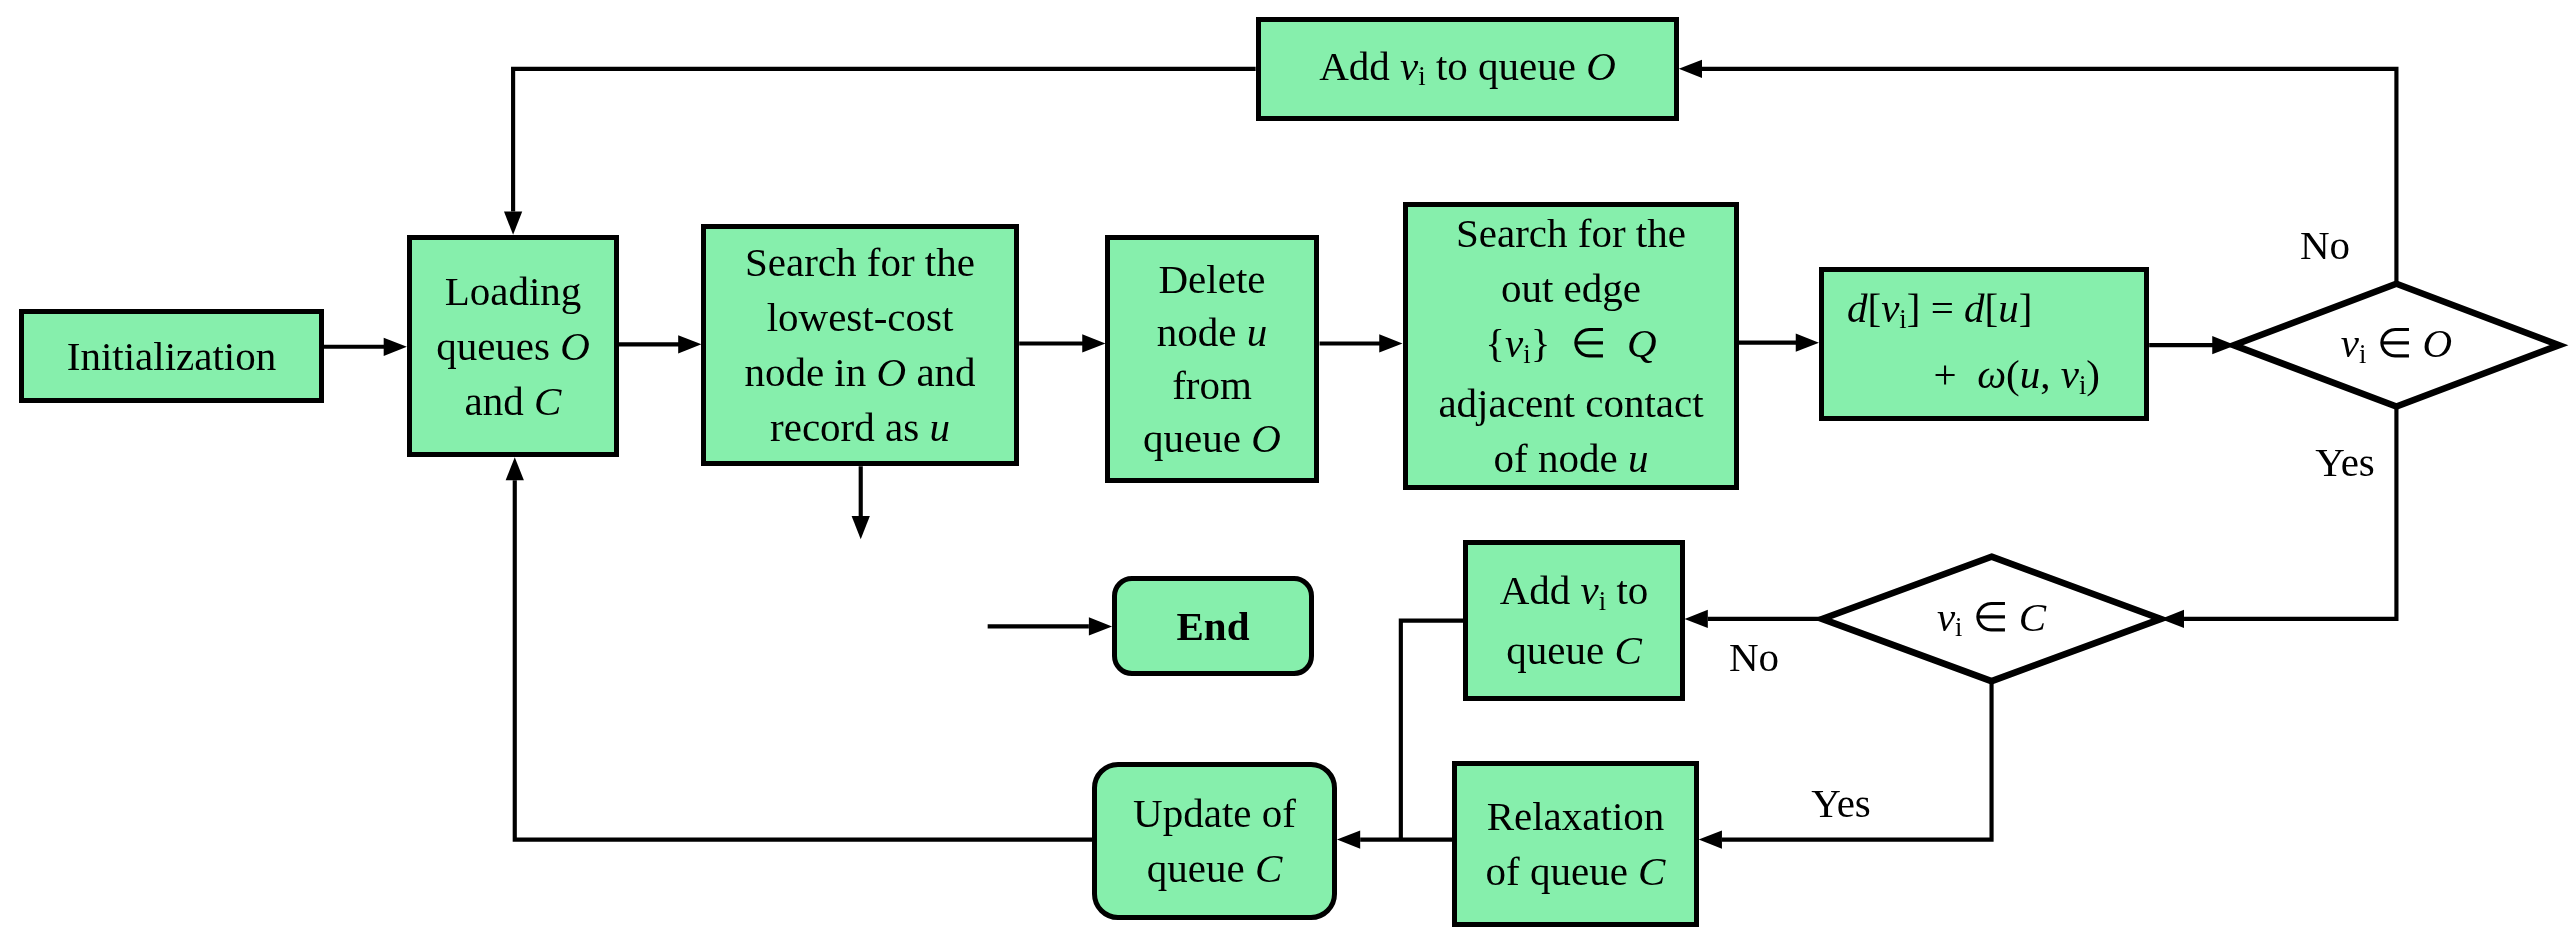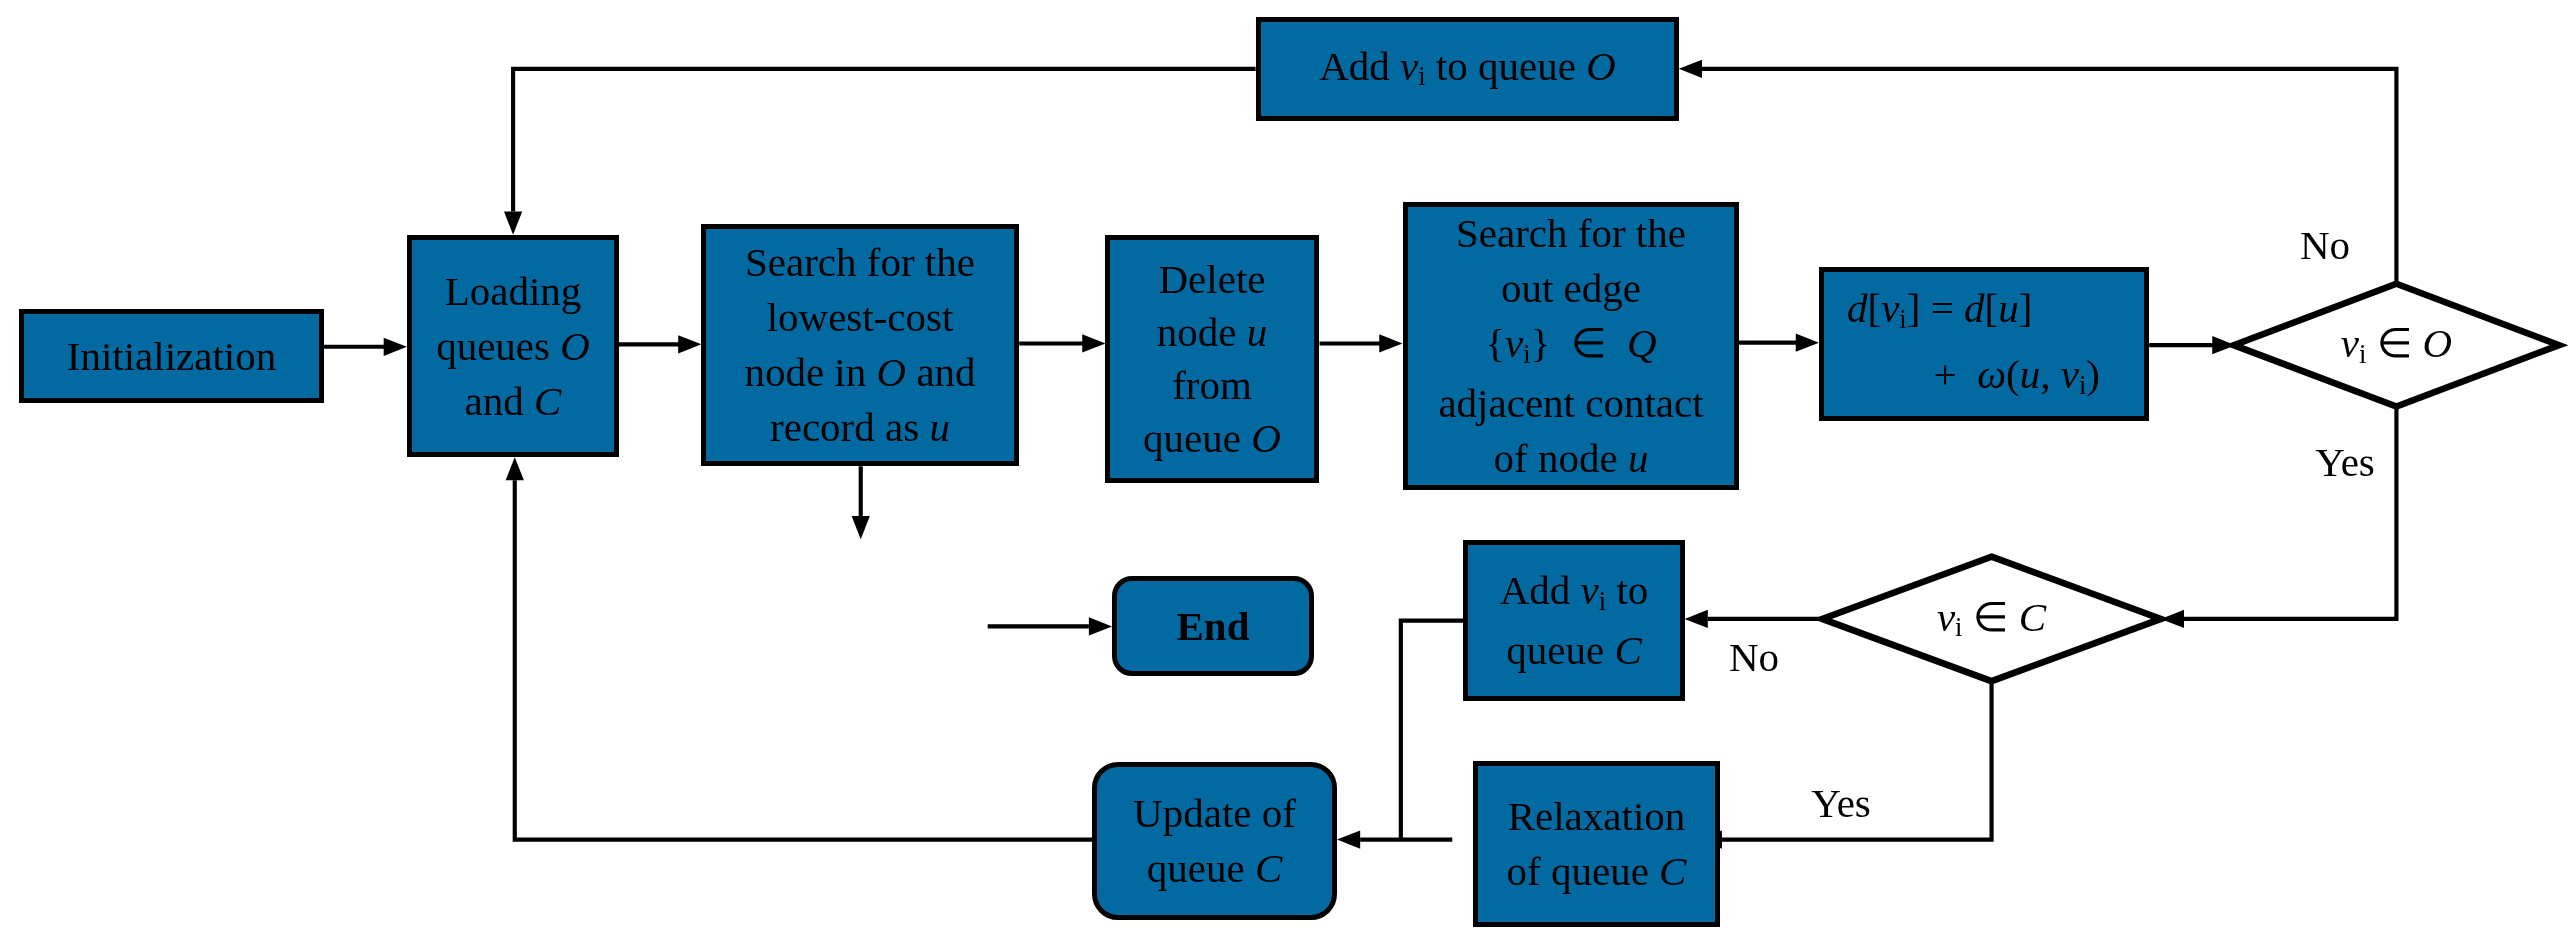--- a/index.html
+++ b/index.html
@@ -8,21 +8,21 @@
     width:2576px;height:940px;
     background:#ffffff;
     font-family:"Liberation Serif", serif;
     color:#000;
     overflow:hidden;
   }
   .wires{position:absolute;left:0;top:0;}
   .node{
     position:absolute;
     box-sizing:border-box;
-    background:#0369a1;
+    background:#86efac;
     border:5.8px solid #000;
     display:flex;flex-direction:column;
     align-items:center;justify-content:center;
     text-align:center;
     font-size:41px;line-height:55px;
   }
   .node .line{white-space:pre;}
   .rounded{border-radius:20px;font-weight:bold;}
   .diamond-label{
     position:absolute;
@@ -134,21 +134,21 @@
 
   <div class="node rounded" style="left:1112px;top:576px;width:202px;height:100px;">
       <div class="line"><span>End</span></div>
     </div>
 
   <div class="node" style="left:1463px;top:540px;width:222px;height:161px;">
       <div class="line"><span>Add </span><span class="it">v</span><span class="sub">i</span><span> to</span></div>
       <div class="line"><span>queue </span><span class="it">C</span></div>
     </div>
 
-  <div class="node" style="left:1452px;top:761px;width:247px;height:166px;margin-left:21px;">
+  <div class="node" style="left:1452px;top:761px;width:247px;height:166px;">
       <div class="line"><span>Relaxation</span></div>
       <div class="line"><span>of queue </span><span class="it">C</span></div>
     </div>
 
   <div class="node" style="left:1092px;top:762px;width:245px;height:158px;border-radius:26px;">
       <div class="line"><span>Update of</span></div>
       <div class="line"><span>queue </span><span class="it">C</span></div>
     </div>
 
   <div class="diamond-label" style="left:1822px;top:557px;width:339px;height:124px;"><div class="line"><span class="it">v</span><span class="sub">i</span><span> ∈ </span><span class="it">C</span></div></div>

